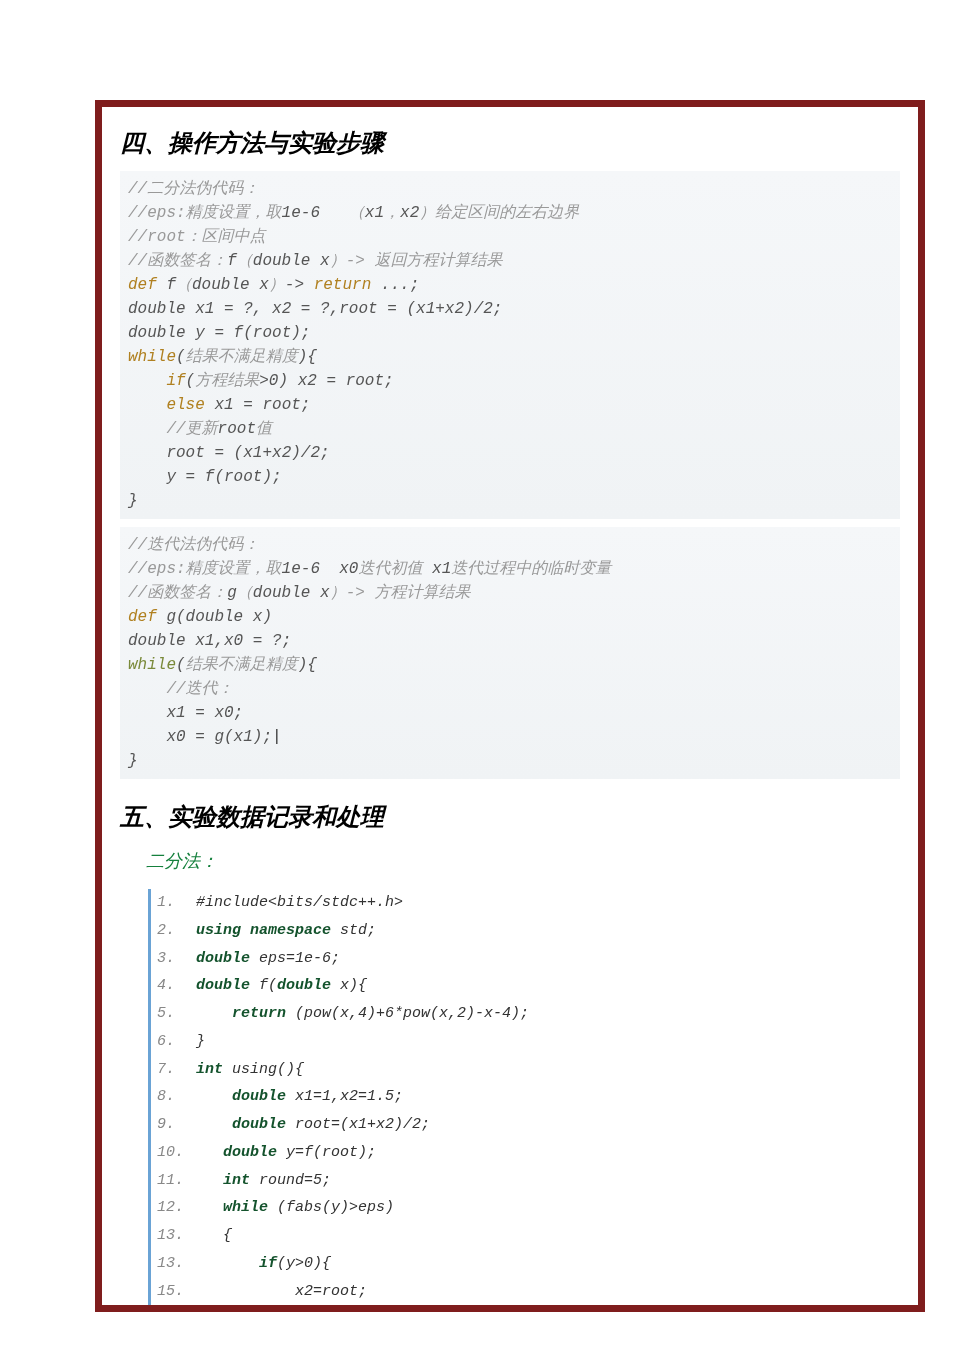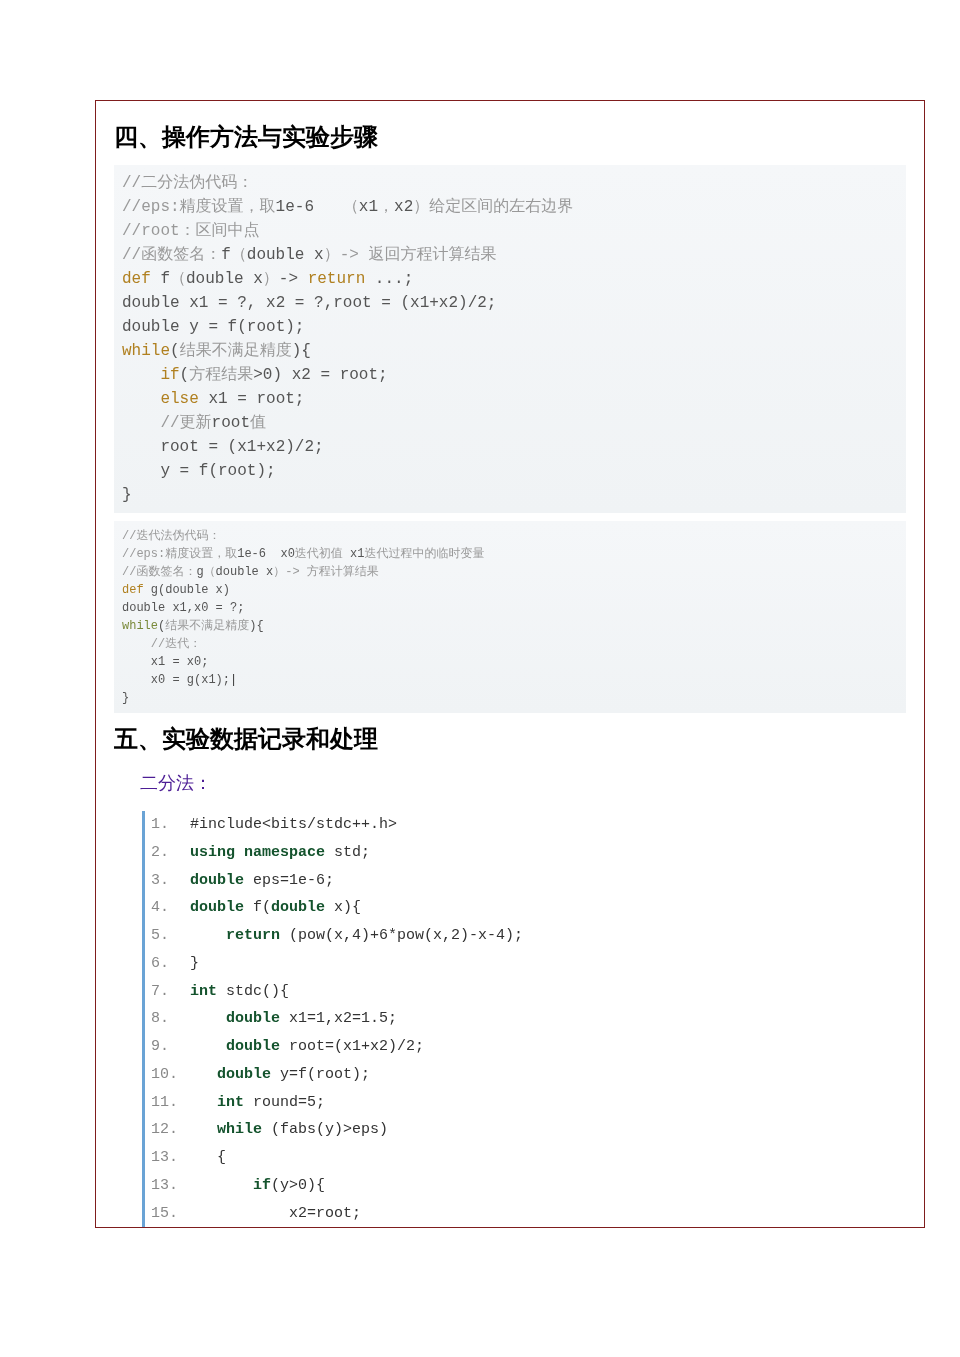--- a/index.html
+++ b/index.html
@@ -8,25 +8,26 @@
       box-sizing: border-box;
     }
     body {
       background: #ffffff;
       font-family: "Microsoft YaHei", "SimSun", sans-serif;
       width: 960px;
       margin: 0 auto;
       padding: 0;
     }
     .page-container {
-      border: 1px solid #7f1d1d;
+      border: 7px solid #7f1d1d;
       margin: 100px 35px 0 95px;
       padding: 20px 18px 0 18px;
       background: #fff;
       overflow: hidden;
+      font-style: italic;
     }
     .section-heading {
       font-size: 24px;
       font-weight: bold;
       color: #000;
       margin-bottom: 12px;
       font-family: "SimSun", serif;
     }
     .code-block-1 {
       background: linear-gradient(to bottom, #f5f7f9, #f0f3f5);
@@ -36,33 +37,33 @@
       line-height: 1.5;
       color: #555;
       margin-bottom: 8px;
       white-space: pre;
       overflow: hidden;
     }
     .code-block-2 {
       background: linear-gradient(to bottom, #f5f7f9, #f0f3f5);
       padding: 6px 8px;
       font-family: "Consolas", "Courier New", monospace;
-      font-size: 12px;
+      font-size: 16px;
       line-height: 1.5;
       color: #555;
-      margin-bottom: 10px;
+      margin-bottom: 22px;
       white-space: pre;
       overflow: hidden;
     }
     .comment { color: #999; text-align: center; }
     .keyword { color: #b08020; }
     .keyword2 { color: #7a8a3a; }
     .sub-label {
       font-size: 18px;
-      color: #4c1d95;
+      color: #15803d;
       margin: 16px 0 16px 26px;
       font-family: "SimSun", serif;
     }
     .numbered-code {
       margin: 0 0 0 28px;
       font-family: "Consolas", "Courier New", monospace;
       font-size: 15px;
       line-height: 1.85;
       border-left: 3px solid #6aa3d5;
       background: #fff;
@@ -118,21 +119,21 @@
       <div class="code-line">
         <span class="line-num">5.</span>
         <span class="line-content"><span>     </span><span class="kw-blue">return</span><span> (pow(x,4)+6*pow(x,2)-x-4);</span></span>
       </div>
       <div class="code-line">
         <span class="line-num">6.</span>
         <span class="line-content"><span> }</span></span>
       </div>
       <div class="code-line">
         <span class="line-num">7.</span>
-        <span class="line-content"><span> </span><span class="kw-blue">int</span><span> stdc(){</span></span>
+        <span class="line-content"><span> </span><span class="kw-blue">int</span><span> using(){</span></span>
       </div>
       <div class="code-line">
         <span class="line-num">8.</span>
         <span class="line-content"><span>     </span><span class="kw-blue">double</span><span> x1=1,x2=1.5;</span></span>
       </div>
       <div class="code-line">
         <span class="line-num">9.</span>
         <span class="line-content"><span>     </span><span class="kw-blue">double</span><span> root=(x1+x2)/2;</span></span>
       </div>
       <div class="code-line">

